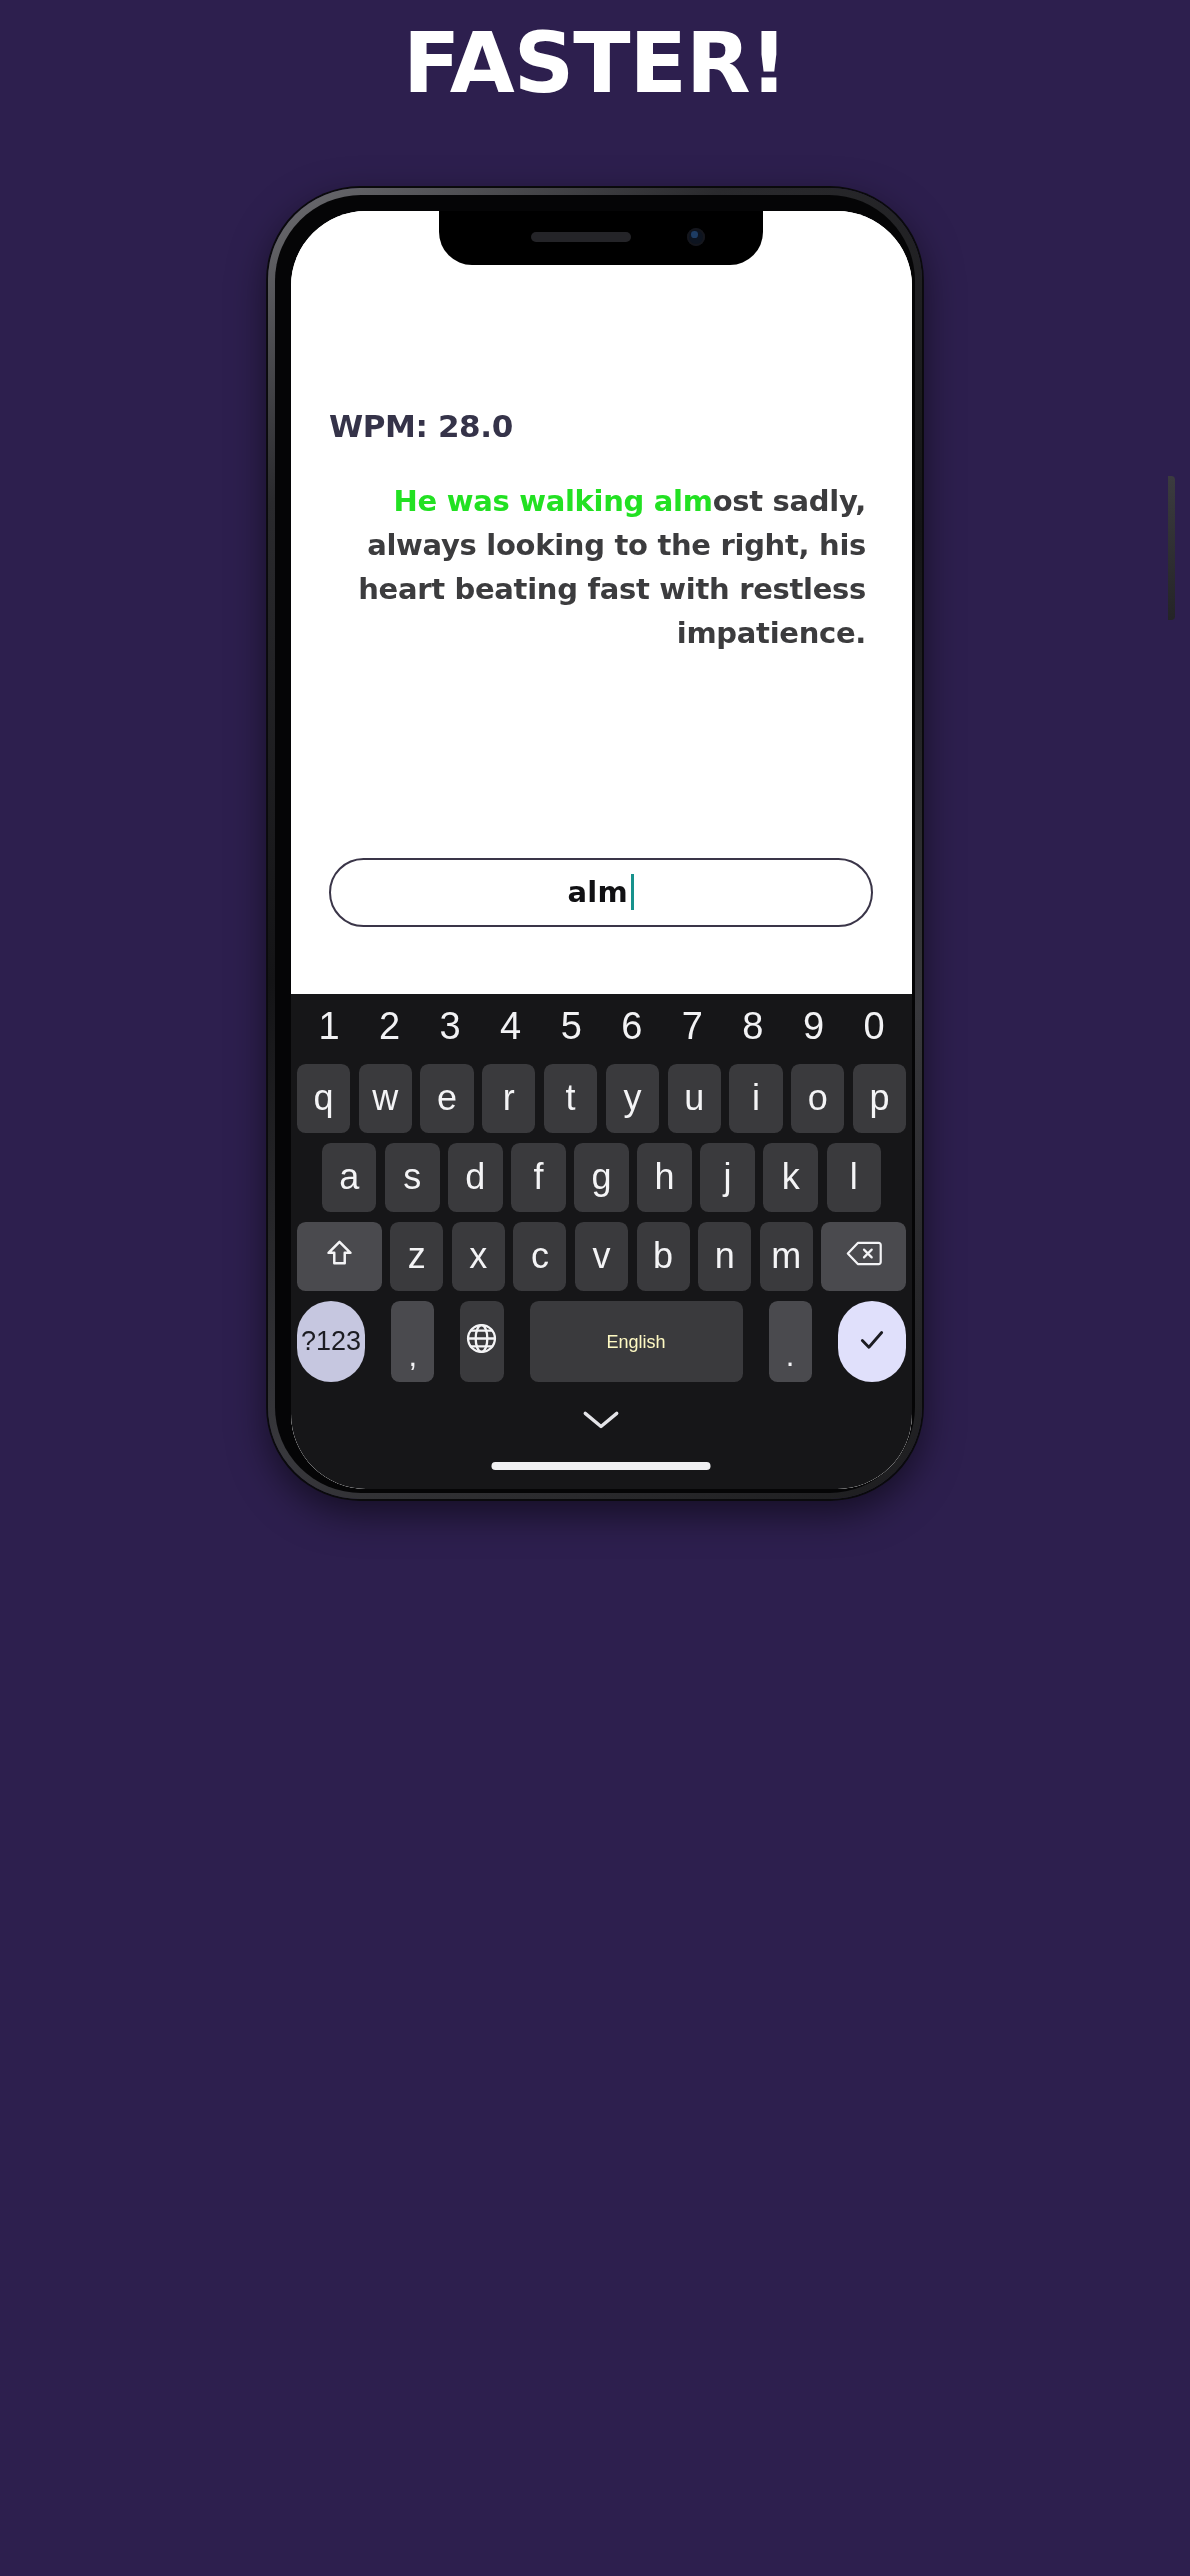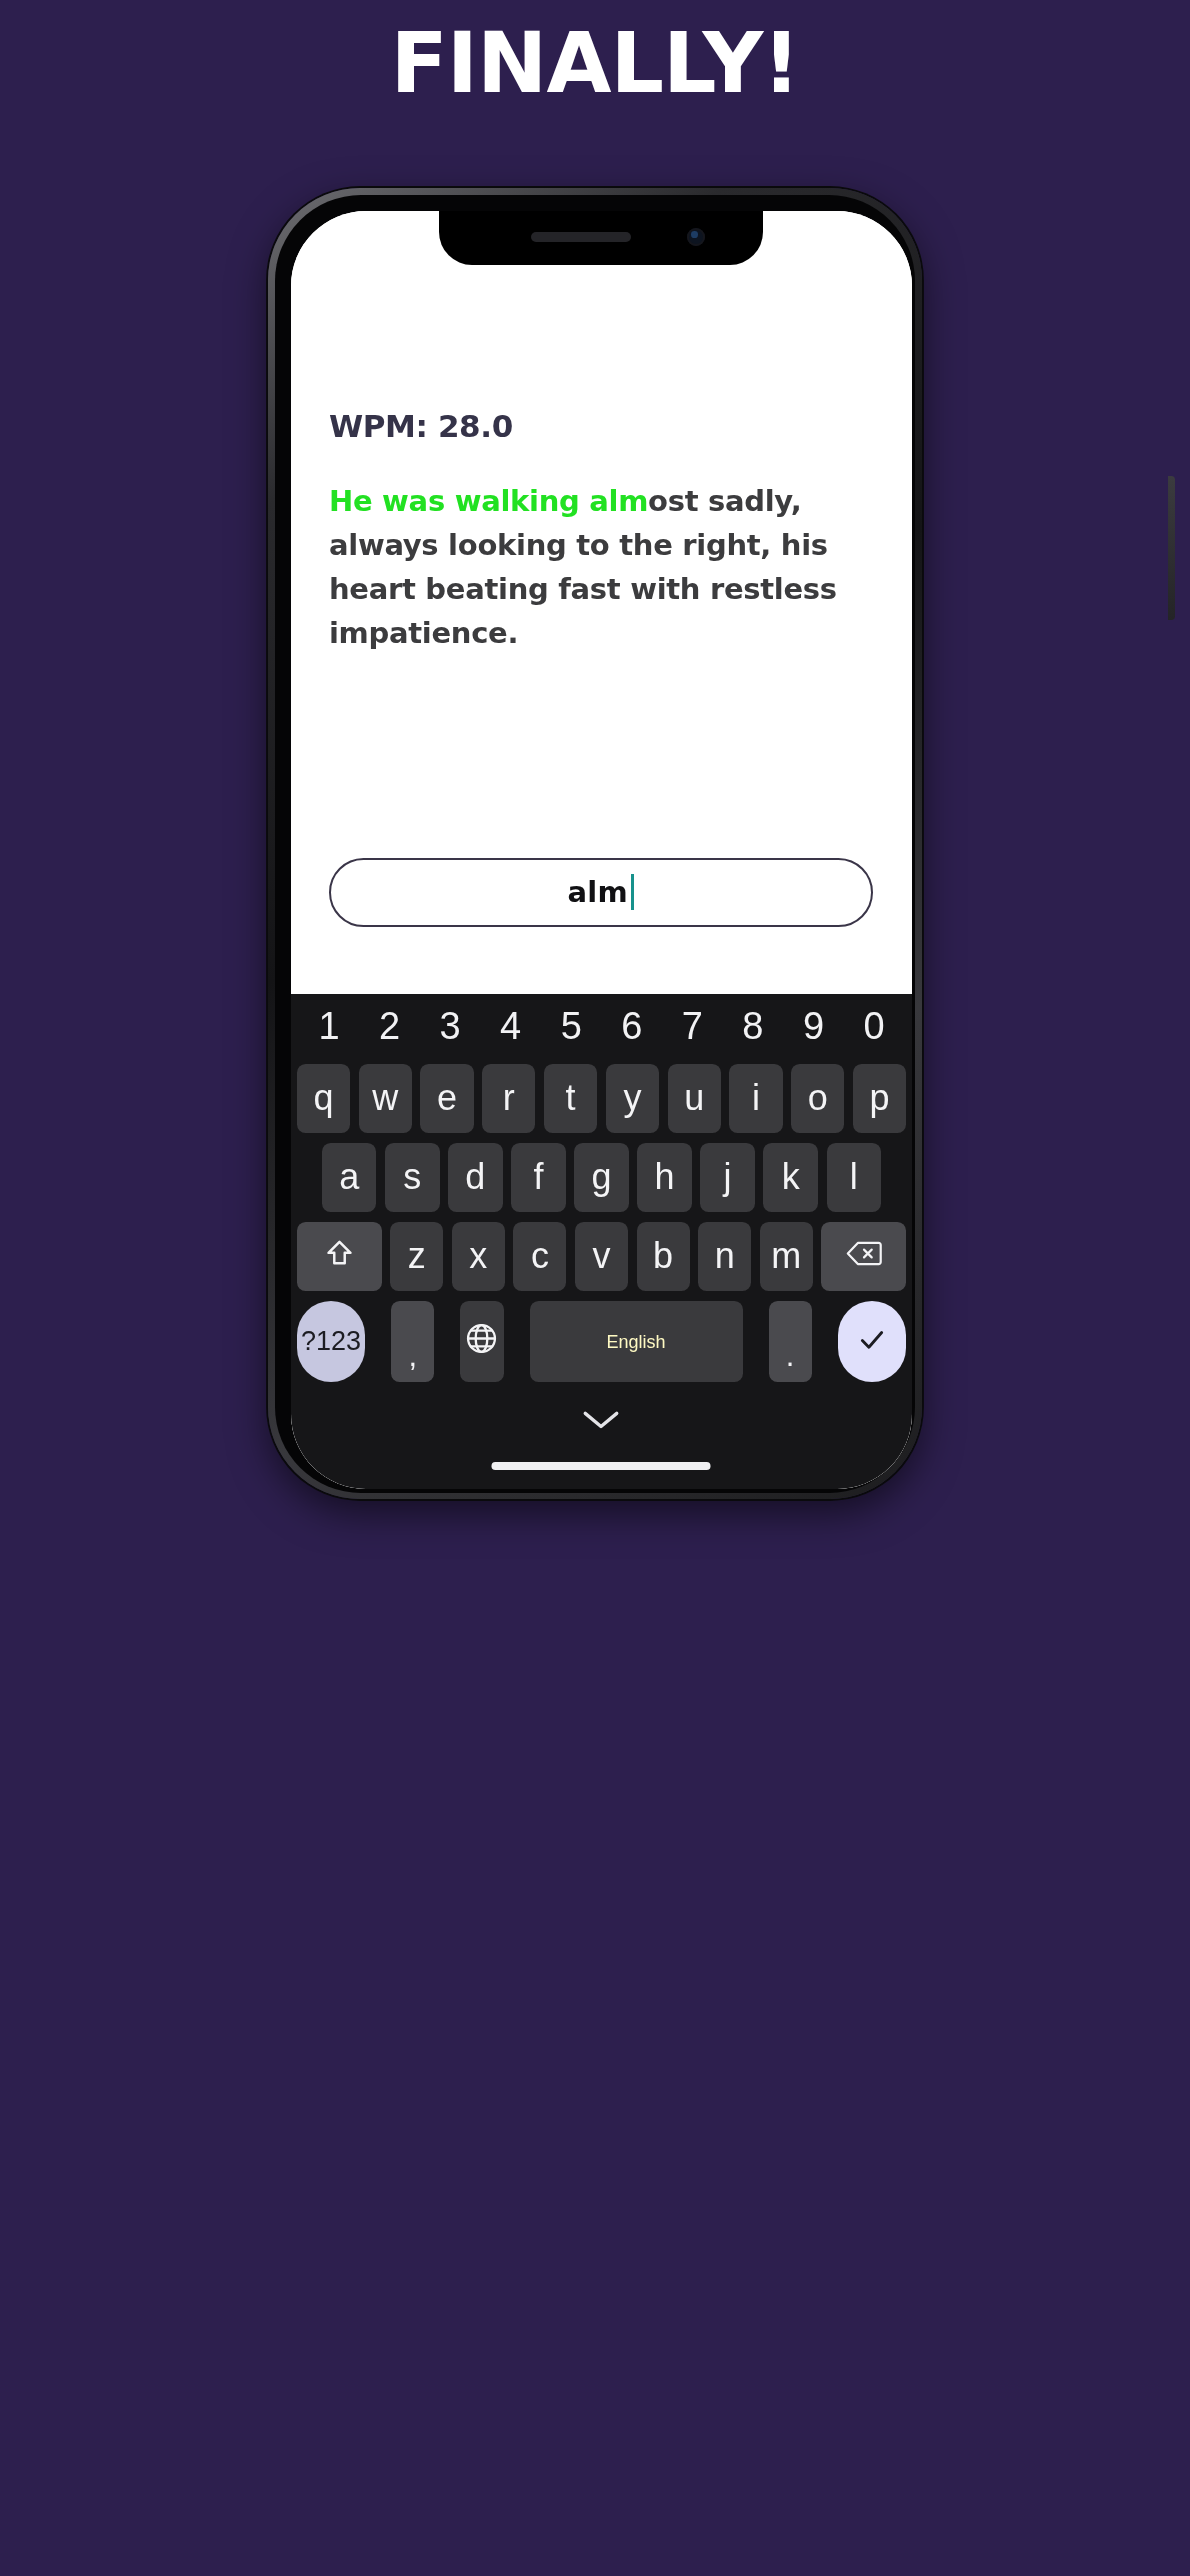--- a/index.html
+++ b/index.html
@@ -143,20 +143,21 @@
     position: absolute;
     left: 38px;
     top: 268px;
     width: 537px;
     font-family: "DejaVu Sans", sans-serif;
     font-weight: 700;
     font-size: 29px;
     line-height: 44px;
     color: #3c3c3e;
     letter-spacing: -0.3px;
+    text-align: right;
   }
   .passage .typed { color: #22e122; }
 
   .input-wrap {
     position: absolute;
     left: 38px;
     top: 647px;
     width: 544px;
     height: 69px;
     border: 2.9px solid #3a3548;
@@ -259,21 +260,21 @@
     border-radius: 3.8px;
     background: #f0f0f2;
     z-index: 8;
   }
   .kb-row.hidebar { display:flex; align-items:center; justify-content:center; }
 </style>
 </head>
 <body>
 
 <div class="headline">
-  <span class="hl-line">FINALLY!</span>
+  <span class="hl-line">FASTER!</span>
 </div>
 
 <div class="phone">
 
   <div class="phone-outer">
 
     <div class="btn-side btn-silent"></div>
     <div class="btn-side btn-volup"></div>
     <div class="btn-side btn-voldn"></div>
     <div class="btn-side btn-power"></div>

